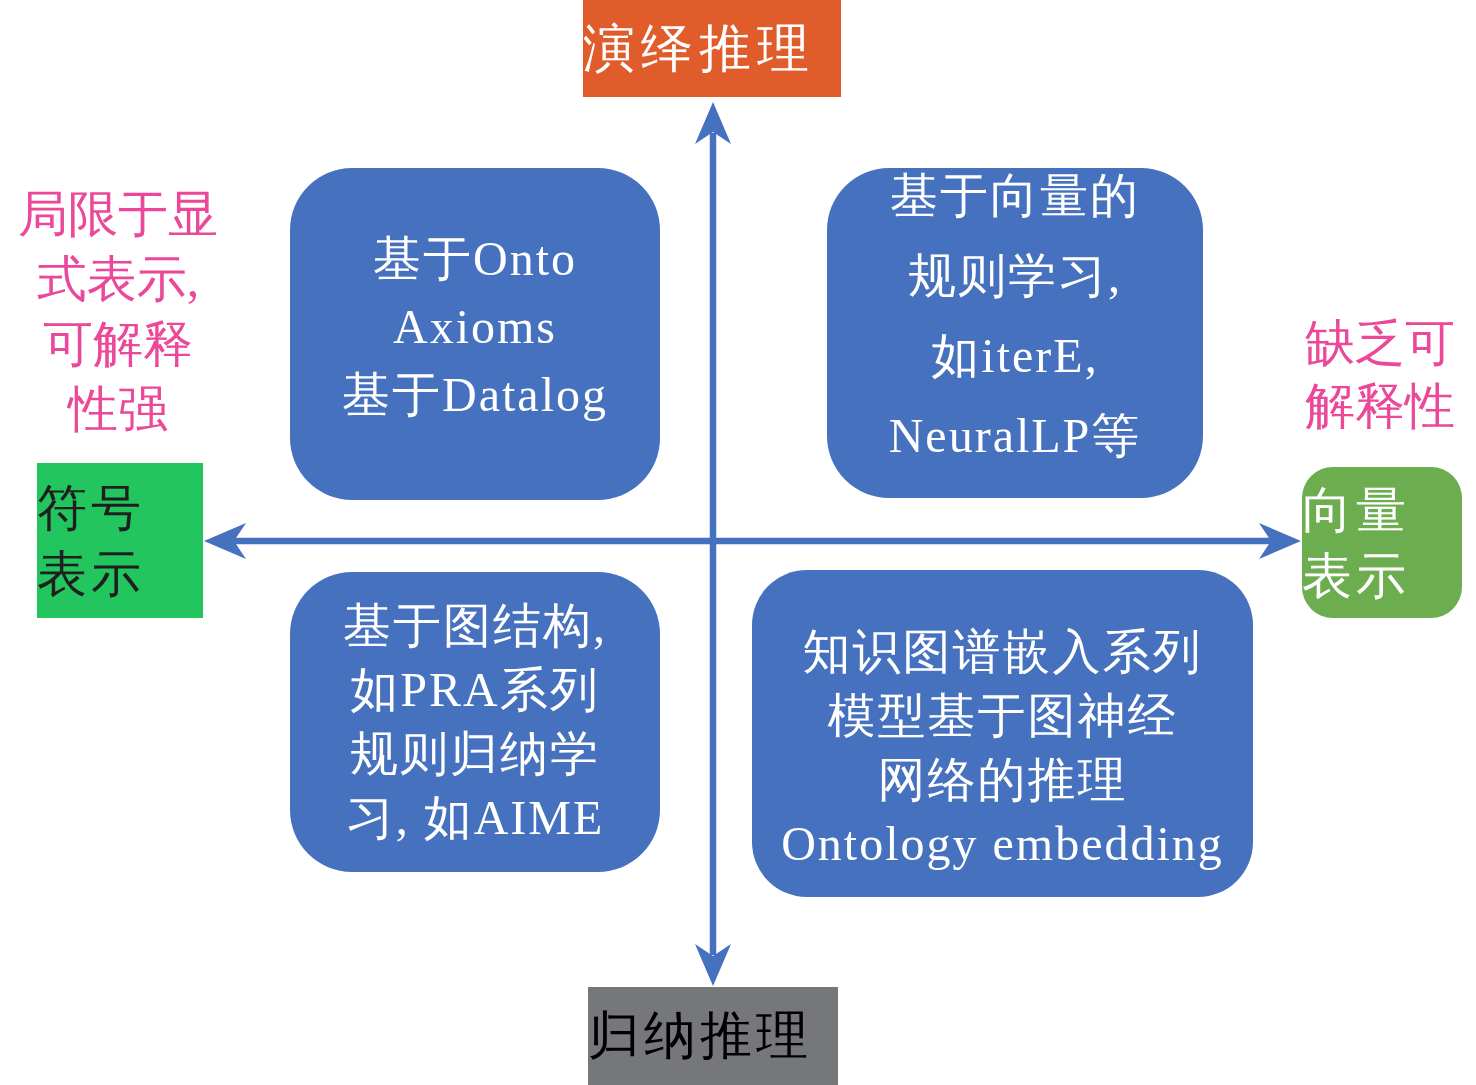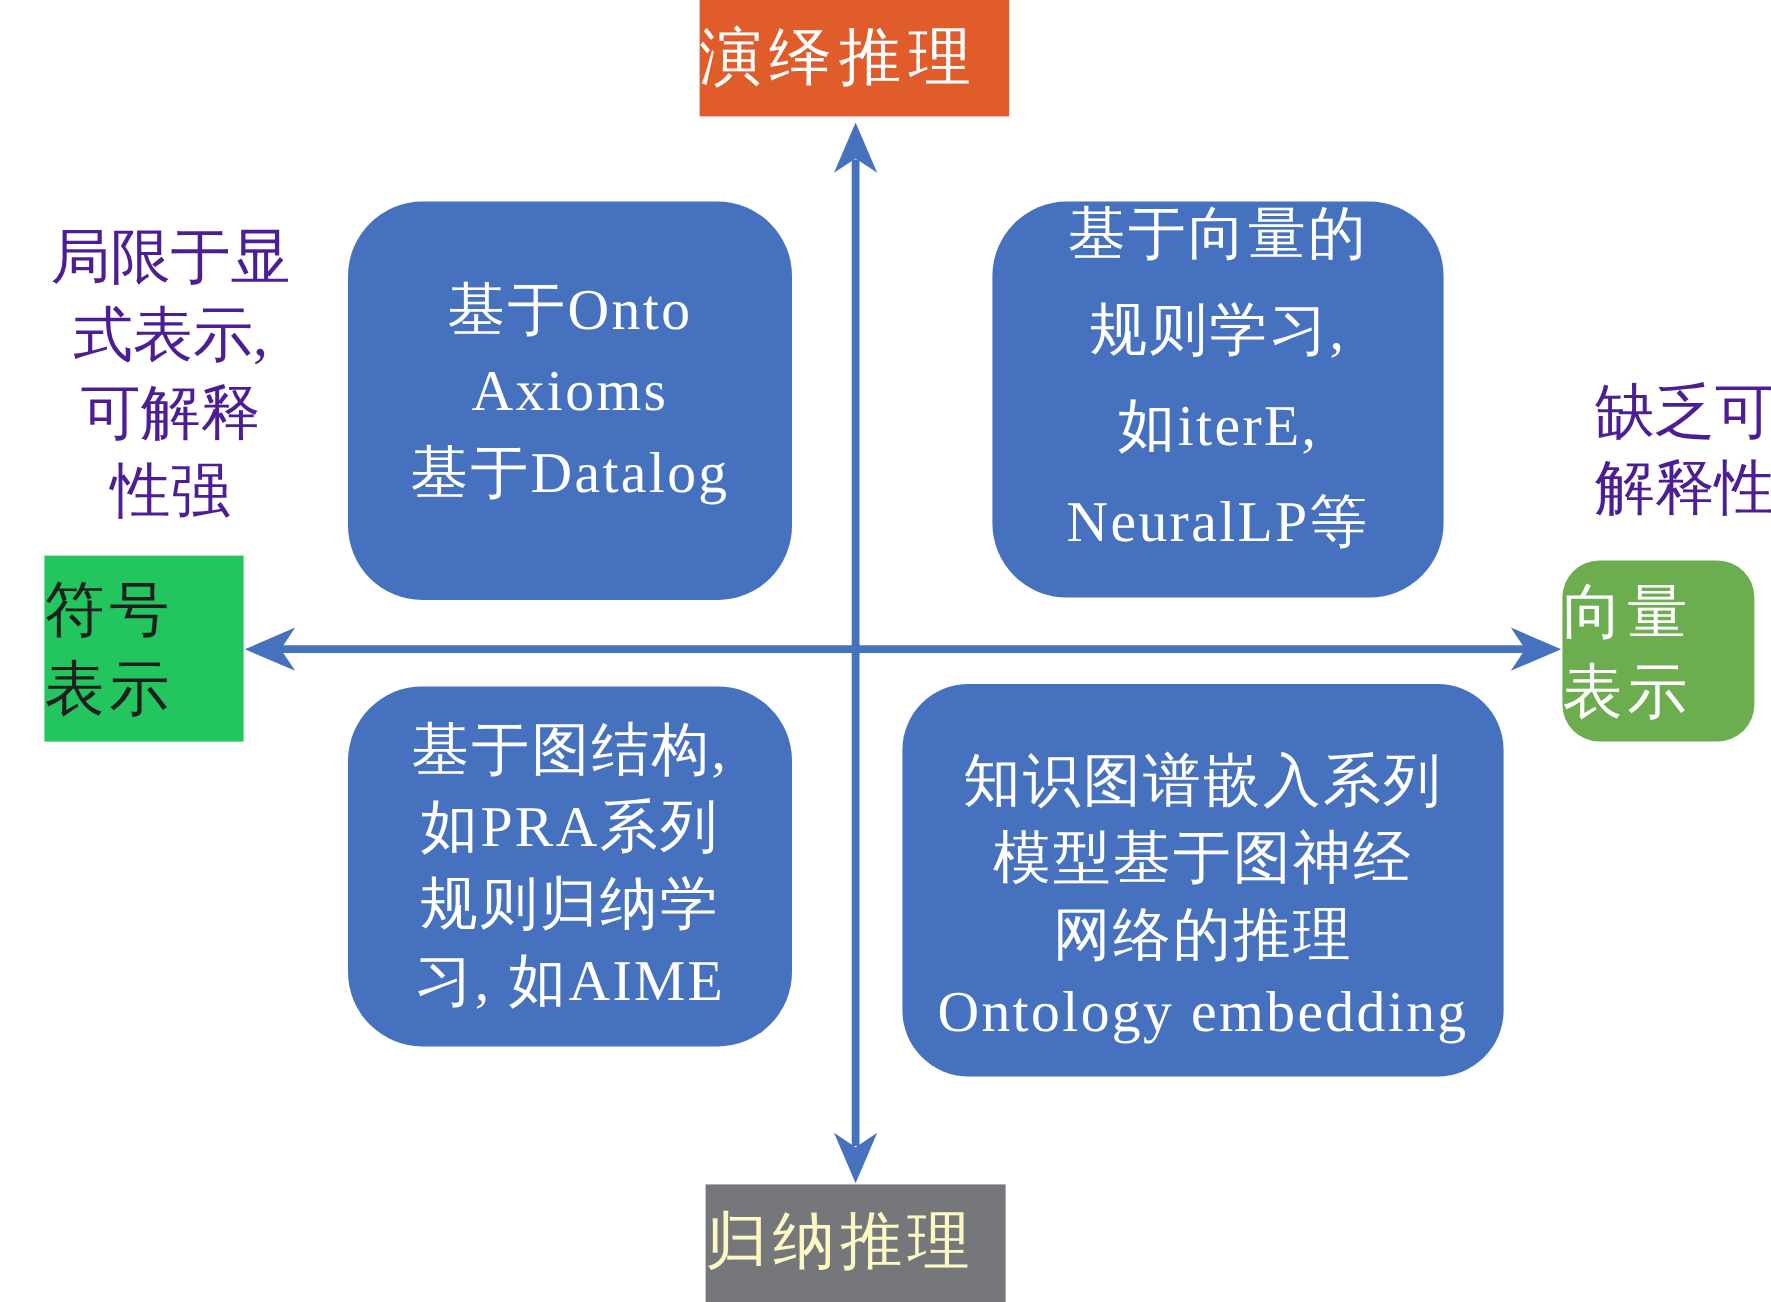--- a/index.html
+++ b/index.html
@@ -9,21 +9,21 @@
   }
   .axes-svg{position:absolute;left:0;top:0;width:1476px;height:1085px;}
 
   
   .axis-node{
     position:absolute;display:flex;flex-direction:column;justify-content:center;
     align-items:flex-start;text-align:center;box-sizing:border-box;
   }
   .node-top{left:583px;top:0;width:258px;height:97px;background:#E05C2B;color:#ffffff;
     font-size:52px;letter-spacing:6px;}
-  .node-bottom{left:588px;top:987px;width:250px;height:98px;background:#75777B;color:#fef9c3;
+  .node-bottom{left:588px;top:987px;width:250px;height:98px;background:#75777B;color:#000000;
     font-size:52px;letter-spacing:4px;}
   .node-left{left:37px;top:463px;width:166px;height:155px;background:#22c55e;color:#1F1F1F;
     font-size:50px;letter-spacing:4px;}
   .node-right{left:1302px;top:467px;width:160px;height:151px;background:#6BAD4F;color:#ffffff;
     font-size:50px;letter-spacing:4px;border-radius:31px;}
   .node-line{line-height:66px;}
 
   
   .qbox{
     position:absolute;background:#4671BE;color:#ffffff;border-radius:62px;
@@ -32,21 +32,21 @@
   }
   .qbox-tl{left:290px;top:168px;width:370px;height:332px;padding-bottom:14px;}
   .qbox-tr{left:827px;top:168px;width:376px;height:330px;padding-bottom:34px;gap:16px;}
   .qbox-bl{left:290px;top:572px;width:370px;height:300px;}
   .qbox-br{left:752px;top:570px;width:501px;height:327px;padding-top:28px;border-radius:55px;}
   .qline{font-size:48px;line-height:64px;letter-spacing:2px;white-space:nowrap;}
   .qbox-tl .qline{line-height:68px;}
 
   
   .annotation{
-    position:absolute;color:#4c1d95;text-align:center;margin-left:24px;
+    position:absolute;color:#ec4899;text-align:center;
   }
   .annotation-left{left:0px;top:182px;width:236px;}
   .annotation-right{left:1288px;top:312px;width:184px;}
   .ann-line{font-size:50px;line-height:65px;white-space:nowrap;}
   .annotation-right .ann-line{line-height:63px;}
 </style>
 </head>
 <body>
 
 <div class="canvas">

